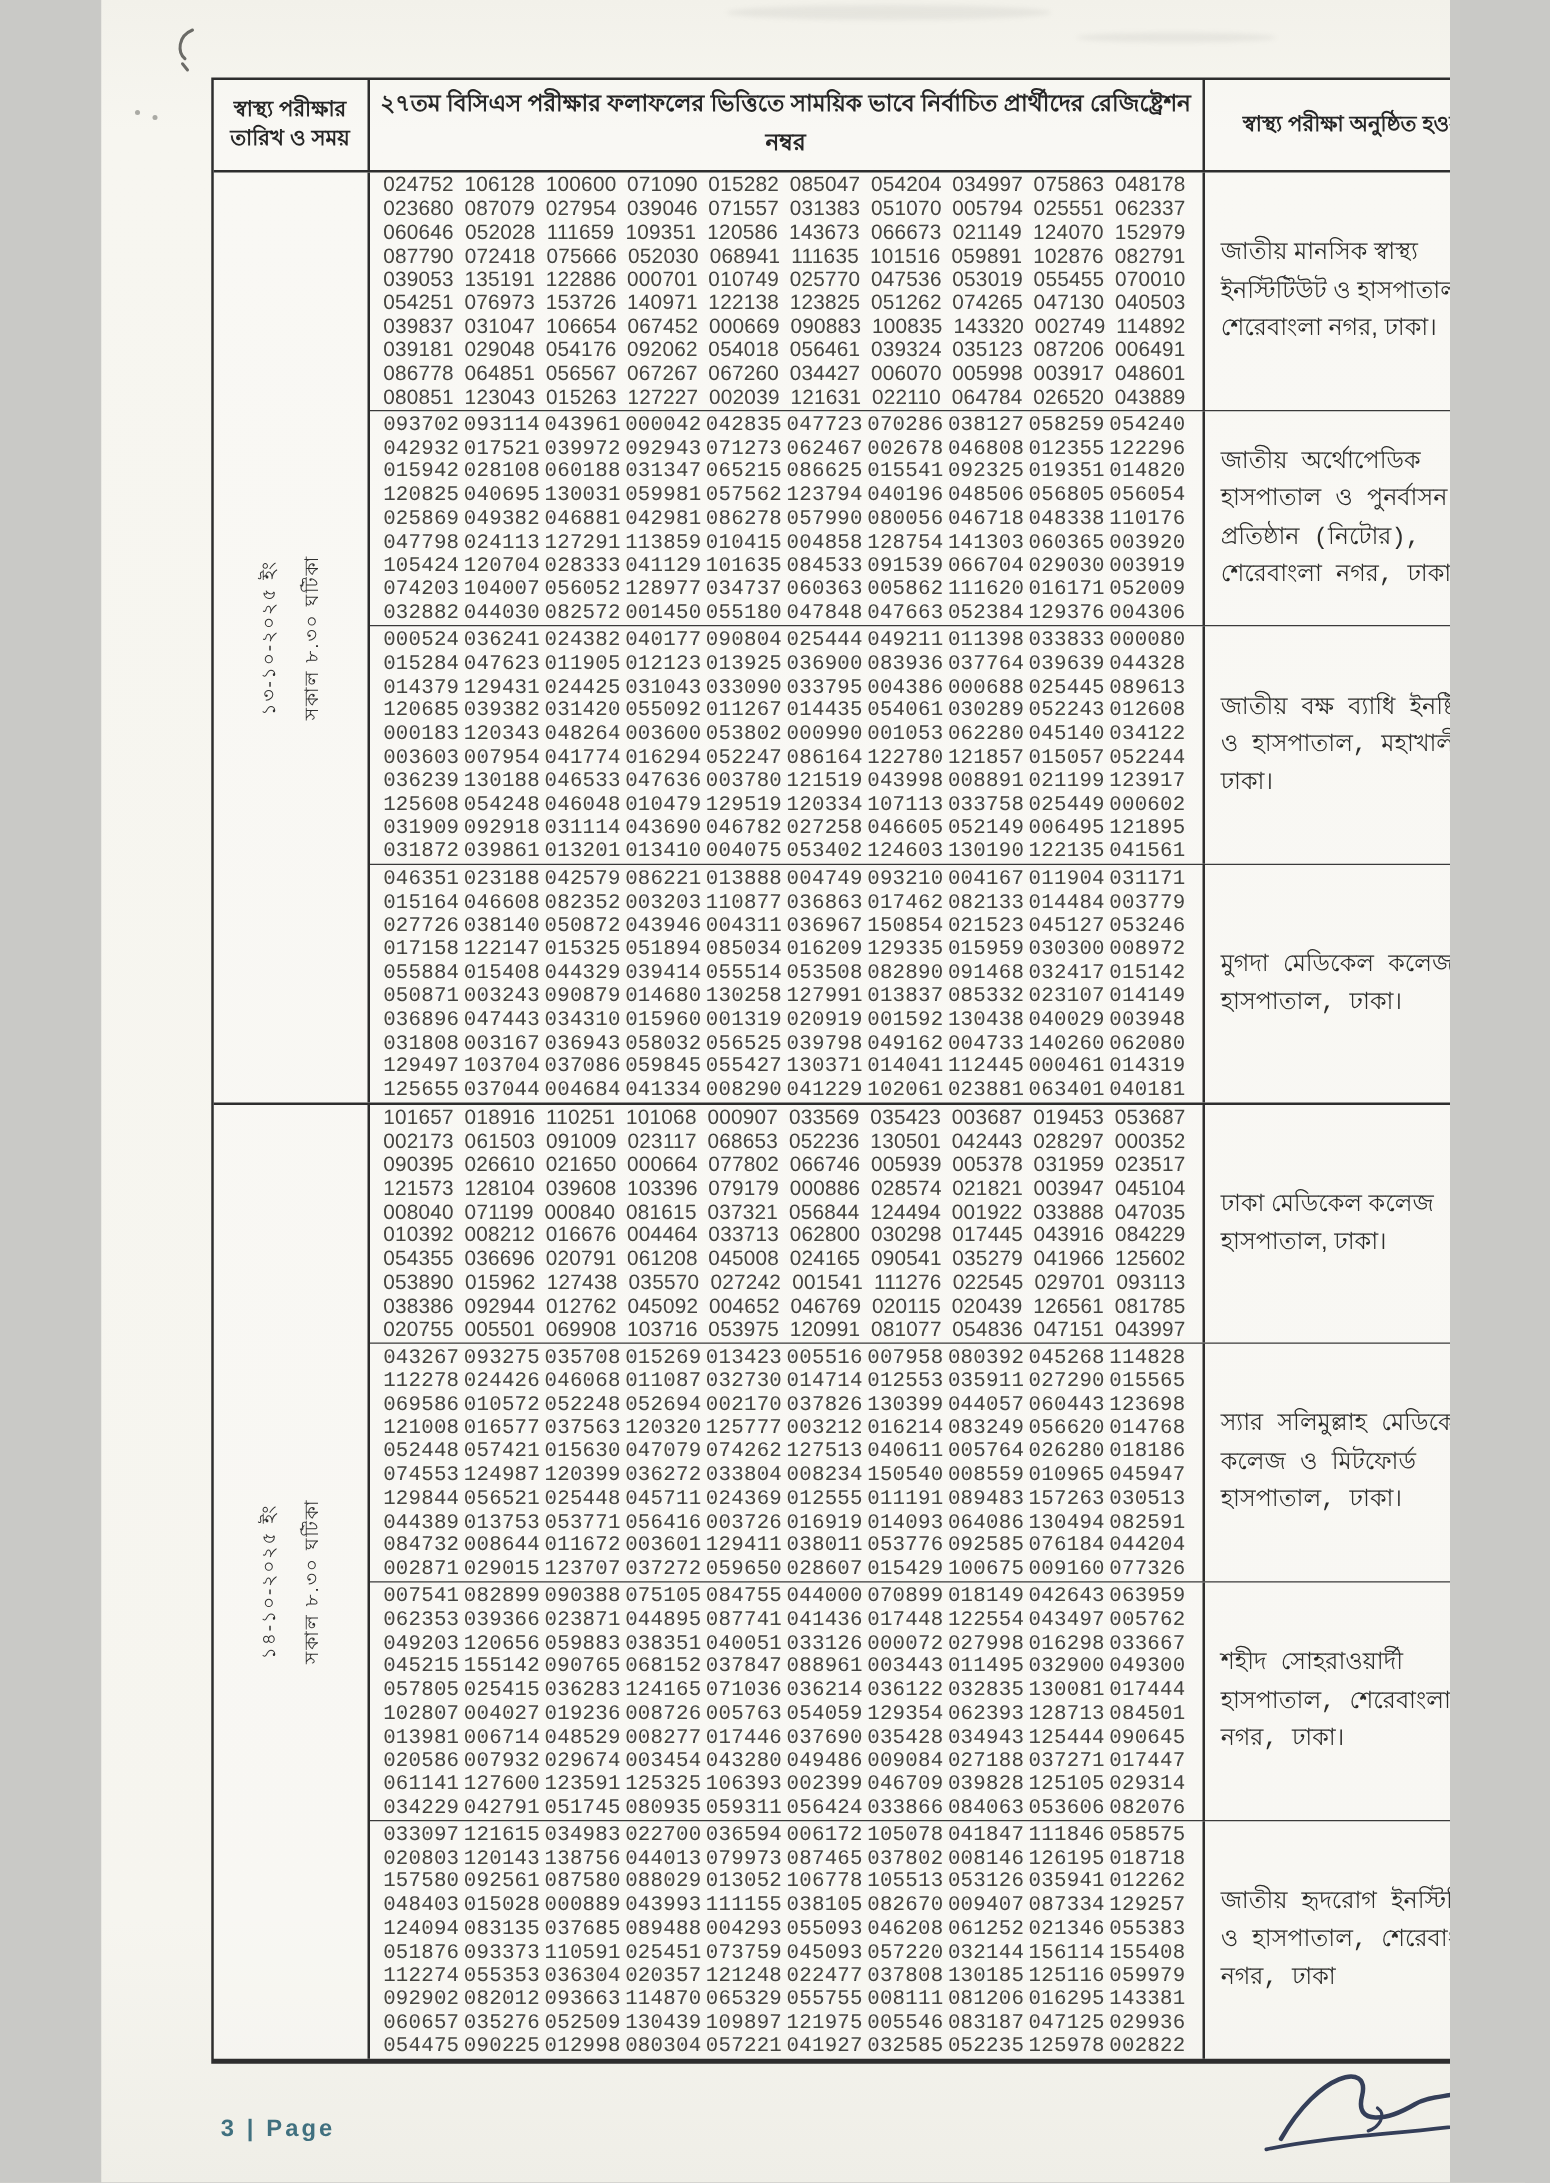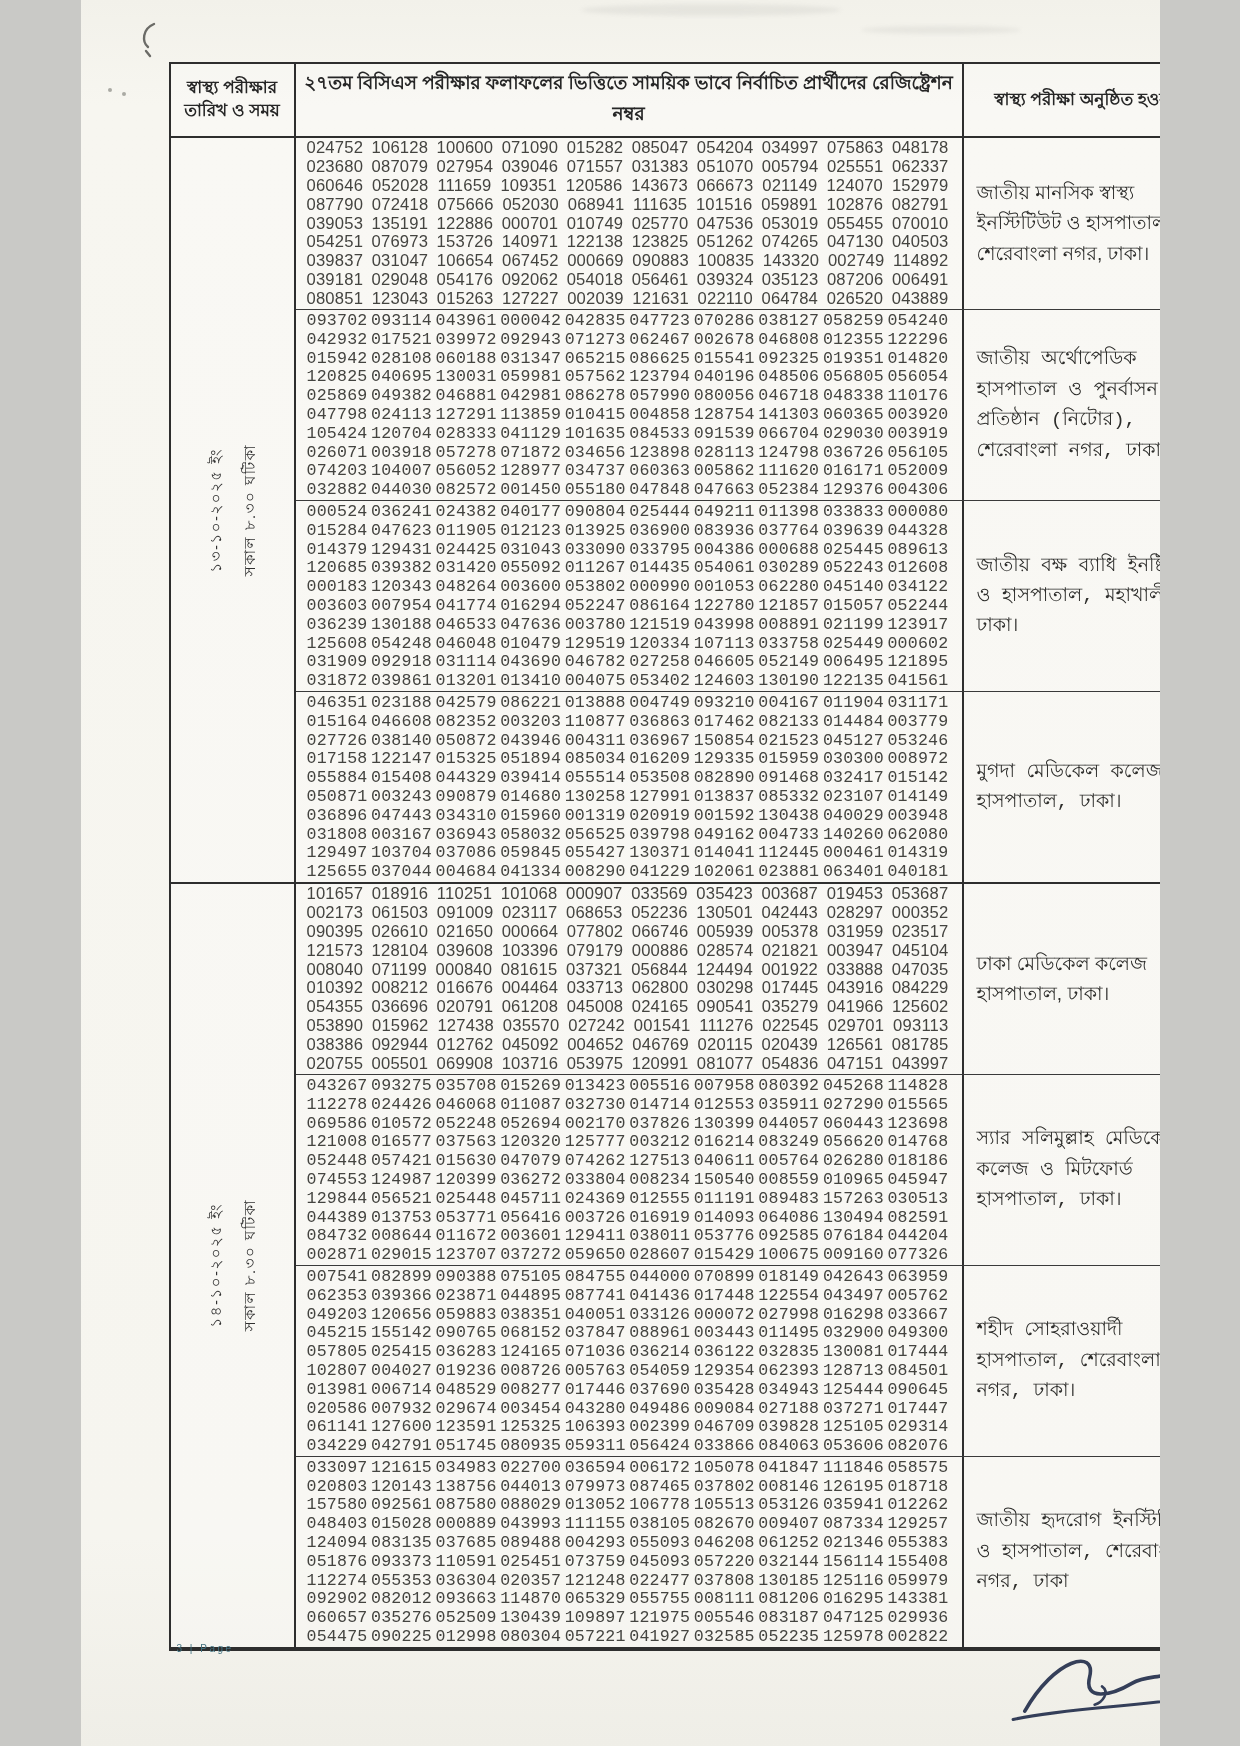--- a/index.html
+++ b/index.html
@@ -45,22 +45,22 @@
   .num-row{
     display:flex; justify-content:space-between; align-items:center;
     height:18.8px; padding:0 13px 0 11px;
     font-size:16.6px; color:#444440; letter-spacing:.2px; white-space:nowrap;
   }
   .venue{
     display:flex; align-items:center; padding:8px 14px 8px 13px;
     font-size:19px; line-height:1.6; color:#2d2d2b; font-weight:500;
   }
   .page-label{
-    position:absolute; left:96px; top:1643px;
-    font-size:10px; font-weight:normal; color:#40707f; letter-spacing:2.5px;
+    position:absolute; left:96px; top:1693px;
+    font-size:19px; font-weight:bold; color:#40707f; letter-spacing:2.5px;
   }
   .signature{ position:absolute; left:925px; top:1642px; transform:rotate(-2deg); opacity:.92; }
   .pen-mark{ position:absolute; left:52px; top:20px; opacity:.8; }
 </style>
 </head>
 <body>
 
 <div class="page">
 
   <svg class="pen-mark" width="30" height="40" viewBox="0 0 30 40">
@@ -176,20 +176,32 @@
                 <span class="num">054176</span>
                 <span class="num">092062</span>
                 <span class="num">054018</span>
                 <span class="num">056461</span>
                 <span class="num">039324</span>
                 <span class="num">035123</span>
                 <span class="num">087206</span>
                 <span class="num">006491</span>
               </div>
               <div class="num-row">
+                <span class="num">086778</span>
+                <span class="num">064851</span>
+                <span class="num">056567</span>
+                <span class="num">067267</span>
+                <span class="num">067260</span>
+                <span class="num">034427</span>
+                <span class="num">006070</span>
+                <span class="num">005998</span>
+                <span class="num">003917</span>
+                <span class="num">048601</span>
+              </div>
+              <div class="num-row">
                 <span class="num">080851</span>
                 <span class="num">123043</span>
                 <span class="num">015263</span>
                 <span class="num">127227</span>
                 <span class="num">002039</span>
                 <span class="num">121631</span>
                 <span class="num">022110</span>
                 <span class="num">064784</span>
                 <span class="num">026520</span>
                 <span class="num">043889</span>
@@ -275,32 +287,20 @@
                 <span class="num">105424</span>
                 <span class="num">120704</span>
                 <span class="num">028333</span>
                 <span class="num">041129</span>
                 <span class="num">101635</span>
                 <span class="num">084533</span>
                 <span class="num">091539</span>
                 <span class="num">066704</span>
                 <span class="num">029030</span>
                 <span class="num">003919</span>
-              </div>
-              <div class="num-row">
-                <span class="num">026071</span>
-                <span class="num">003918</span>
-                <span class="num">057278</span>
-                <span class="num">071872</span>
-                <span class="num">034656</span>
-                <span class="num">123898</span>
-                <span class="num">028113</span>
-                <span class="num">124798</span>
-                <span class="num">036726</span>
-                <span class="num">056105</span>
               </div>
               <div class="num-row">
                 <span class="num">074203</span>
                 <span class="num">104007</span>
                 <span class="num">056052</span>
                 <span class="num">128977</span>
                 <span class="num">034737</span>
                 <span class="num">060363</span>
                 <span class="num">005862</span>
                 <span class="num">111620</span>

